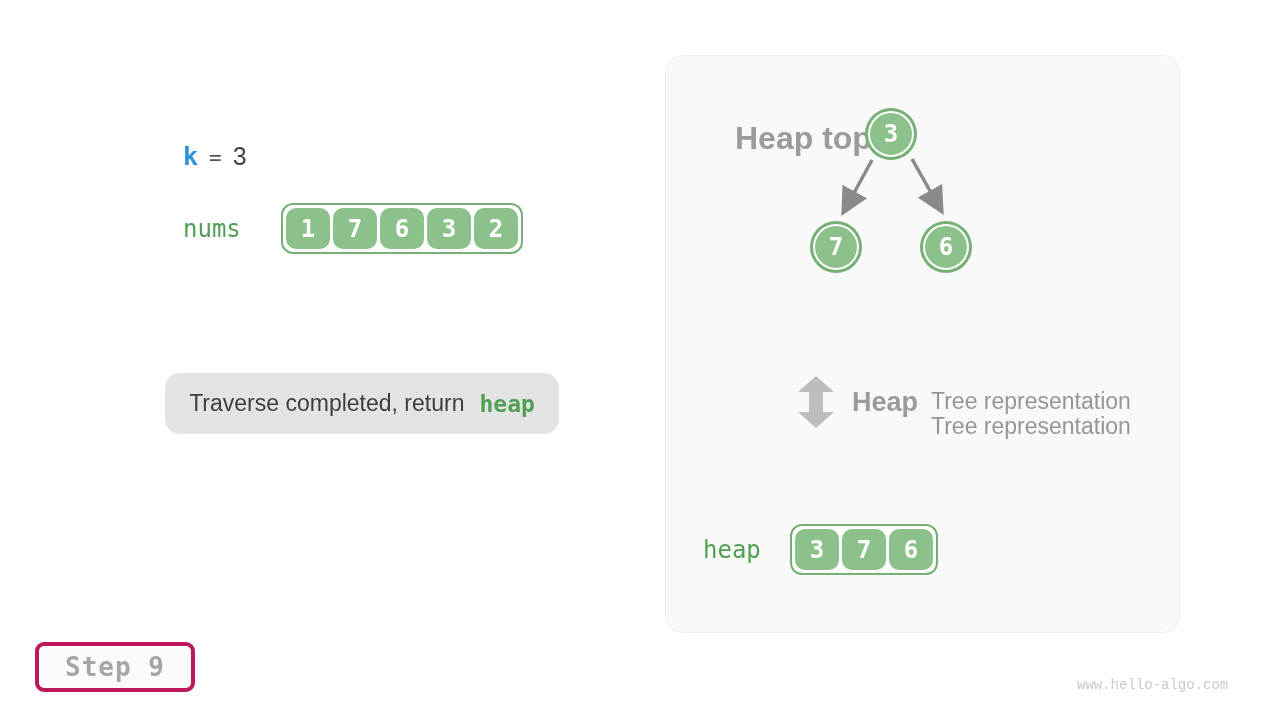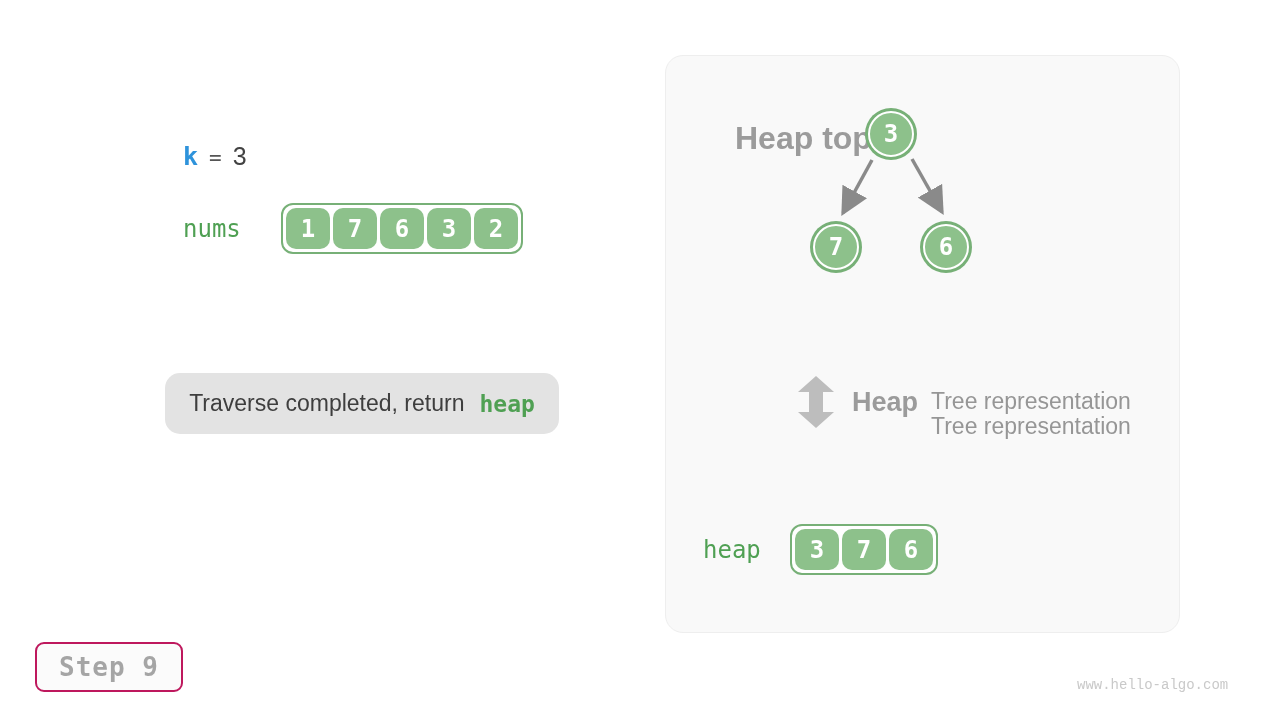--- a/index.html
+++ b/index.html
@@ -72,22 +72,22 @@
   .edges-svg{position:absolute;left:0;top:0;width:1280px;height:720px;pointer-events:none;}
 
   
   .updown-icon{position:absolute;left:798px;top:376px;width:36px;height:52px;}
   .legend-title{position:absolute;left:852px;top:387px;font-size:27px;font-weight:bold;color:var(--gray-bold);}
   .legend-line1{position:absolute;left:931px;top:368px;font-size:23px;color:var(--gray-text);margin-top:20px;}
   .legend-line2{position:absolute;left:931px;top:413px;font-size:23px;color:var(--gray-text);}
 
   
   .step-badge{
-    position:absolute;left:35px;top:642px;width:148px;height:50px;
-    background:#FBFBFB;border:2px solid #be185d;border-radius:9px;
+    position:absolute;left:35px;top:642px;width:160px;height:50px;
+    background:#FBFBFB;border:4px solid #be185d;border-radius:9px;
     display:flex;align-items:center;justify-content:center;
     font-family:"DejaVu Sans Mono", monospace;font-weight:bold;font-size:26px;
     color:var(--step-gray);letter-spacing:1px;
   }
   .site-url{
     position:absolute;left:1077px;top:677px;
     font-family:Liberation Mono, monospace;font-size:14px;color:var(--url-gray);text-align:right;
   }
 </style>
 </head>

